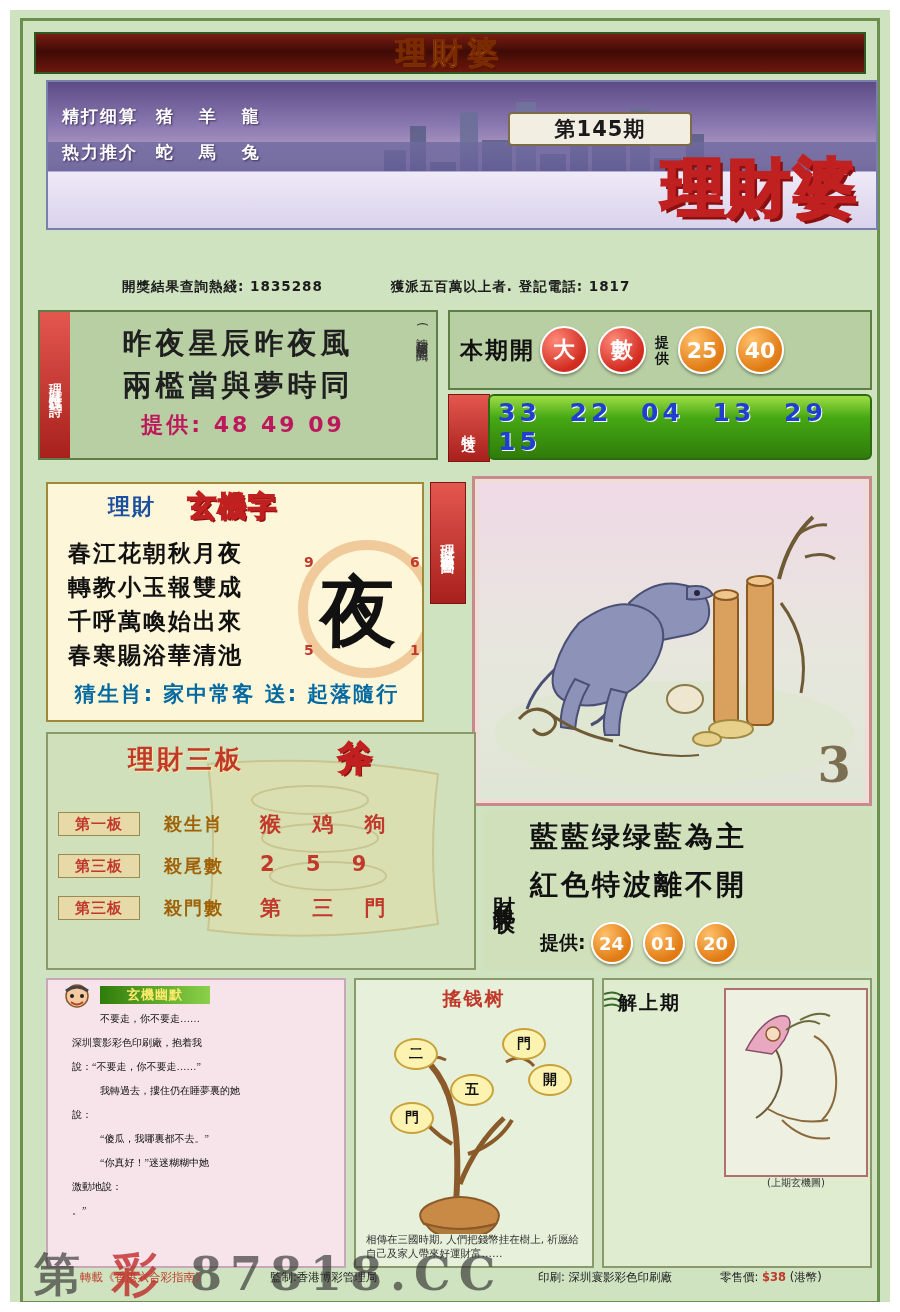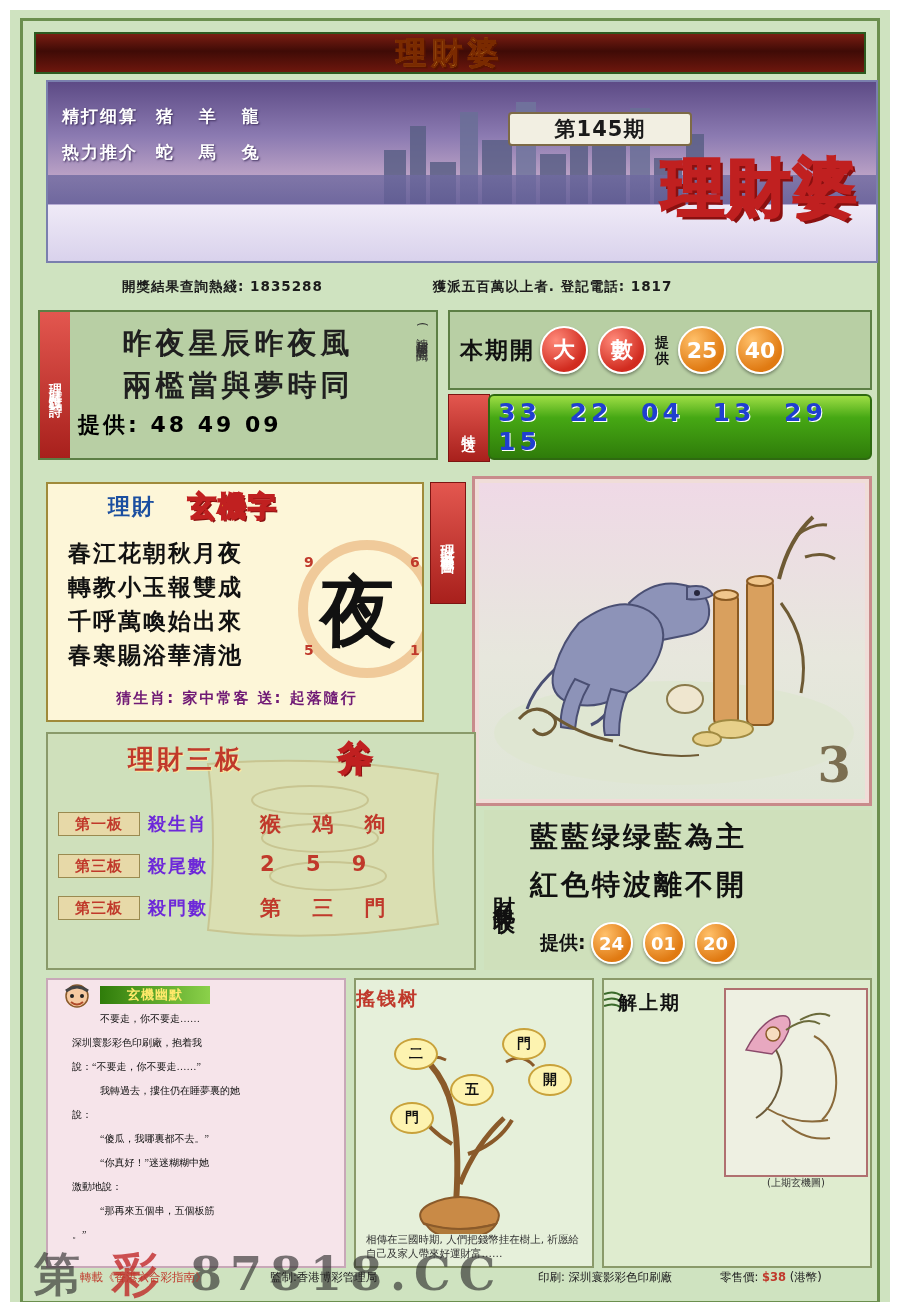--- a/index.html
+++ b/index.html
@@ -34,21 +34,21 @@
   .masthead .title{
     font-family:"DejaVu Sans","Liberation Sans",sans-serif;
     font-size:30px;font-weight:bold;letter-spacing:6px;
     color:#ffd24d;
     -webkit-text-stroke:1px #7a2a00;
     text-shadow:2px 2px 0 #5a1400;
   }
 
   
   .banner{
-    position:absolute;left:36px;top:70px;width:832px;height:183px;
+    position:absolute;left:36px;top:70px;width:832px;height:150px;
     border:2px solid #7a7fae;
     box-sizing:border-box;
     background:linear-gradient(180deg,#6f5f93 0%,#8d7fb0 28%,#b9a7cf 52%,#d7cde8 68%,#cfc0e4 100%);
     overflow:hidden;
   }
   .sky{
     position:absolute;inset:0;
     background:linear-gradient(180deg,#5d4b86 0%,#8b7ab1 30%,#c0a6c8 55%,#9b8fc0 75%,#7d6fa8 100%);
   }
   .skyline{
@@ -86,21 +86,21 @@
     text-shadow:4px 4px 0 #8a1010;
   }
 
   
   .hotline{
     position:absolute;left:36px;top:266px;width:832px;height:22px;
     display:flex;align-items:center;
     font-size:13.5px;color:#1c1c1c;font-weight:bold;
   }
   .hotline .h1{margin-left:76px;letter-spacing:1px;}
-  .hotline .h2{margin-left:110px;letter-spacing:1px;}
+  .hotline .h2{margin-left:68px;letter-spacing:1px;}
 
   
   .poembox{
     position:absolute;left:28px;top:300px;width:400px;height:150px;
     border:2px solid #5d7f45;background:#b8cfa4;box-sizing:border-box;
   }
   .vtab{
     position:absolute;left:0;top:0;width:30px;height:100%;
     background:#d9534f;
     color:#ffffff;font-size:13px;font-weight:bold;
@@ -108,22 +108,22 @@
     writing-mode:vertical-rl;letter-spacing:5px;
     background:linear-gradient(180deg,#e3574f,#a8201c);
   }
   .poemline{
     position:absolute;left:38px;top:10px;width:320px;
     color:#1f1f1f;font-size:29px;font-weight:bold;letter-spacing:4px;
     line-height:42px;text-align:center;
     font-family:"DejaVu Serif","Liberation Serif",serif;
   }
   .poemprovide{
-    position:absolute;left:38px;top:98px;width:330px;
-    font-size:22px;font-weight:bold;color:#000000;letter-spacing:3px;
+    position:absolute;left:38px;top:98px;width:330px;text-align:center;
+    font-size:22px;font-weight:bold;color:#be185d;letter-spacing:3px;
   }
   .sidenote{
     position:absolute;right:6px;top:10px;width:26px;
     writing-mode:vertical-rl;font-size:12px;color:#333;line-height:16px;letter-spacing:2px;
   }
 
   
   .resultbox{
     position:absolute;left:438px;top:300px;width:424px;height:80px;
     border:2px solid #5d7f45;background:#b8cfa4;box-sizing:border-box;
@@ -185,21 +185,21 @@
   }
   .corner{position:absolute;font-size:14px;color:#c0392b;font-weight:bold;}
   .c9{left:256px;top:70px;} .c6{left:362px;top:70px;}
   .c5{left:256px;top:158px;} .c1{left:362px;top:158px;}
   .ring{
     position:absolute;left:250px;top:56px;width:118px;height:118px;
     border:10px solid rgba(214,120,40,.35);border-radius:50%;
   }
   .xuanji .foot{
     position:absolute;left:14px;bottom:12px;width:350px;text-align:center;
-    font-size:15px;font-weight:bold;color:#701a75;letter-spacing:2px;
+    font-size:21px;font-weight:bold;color:#0369a1;letter-spacing:2px;
   }
 
   
   .pictab{
     position:absolute;left:420px;top:472px;width:34px;height:120px;
     background:linear-gradient(180deg,#e3574f,#a8201c);
     color:#fff;font-size:14px;font-weight:bold;
     display:flex;align-items:center;justify-content:center;
     writing-mode:vertical-rl;letter-spacing:4px;border:1px solid #7d1512;
   }
@@ -229,21 +229,21 @@
   .sanban .axe{
     position:absolute;left:290px;top:2px;font-size:34px;font-weight:bold;
     color:#ffd92e;-webkit-text-stroke:2px #c02020;text-shadow:2px 2px 0 #8a1010;
   }
   .rowlabel{
     position:absolute;left:10px;width:80px;height:22px;
     background:#e7d9a8;border:1px solid #9a8a50;
     color:#c0392b;font-size:15px;font-weight:bold;
     display:flex;align-items:center;justify-content:center;letter-spacing:1px;
   }
-  .rowtext{position:absolute;left:100px;font-size:18px;font-weight:bold;color:#6d28d9;letter-spacing:2px;}
+  .rowtext{position:absolute;left:116px;font-size:18px;font-weight:bold;color:#a16207;letter-spacing:2px;}
   .rowvals{position:absolute;left:212px;font-size:21px;font-weight:bold;color:#c0392b;letter-spacing:12px;}
   .luckyrow{
     position:absolute;left:120px;bottom:12px;display:flex;align-items:center;
     font-size:17px;font-weight:bold;color:#111;letter-spacing:1px;
   }
   .smallball{
     width:30px;height:30px;border-radius:50%;
     background:radial-gradient(circle at 32% 28%,#ffd27a,#e08a12 70%);
     border:2px solid #fff;color:#fff;font-size:14px;font-weight:bold;
     display:inline-flex;align-items:center;justify-content:center;margin-left:10px;
@@ -287,21 +287,21 @@
     font-size:10px;color:#111;line-height:22px;
   }
   .jokebody p{margin:0 0 2px 0;}
   .indent{padding-left:28px;}
 
   .treebox{
     position:absolute;left:344px;top:968px;width:240px;height:290px;
     border:2px solid #8a9a6a;background:#e6f0da;box-sizing:border-box;overflow:hidden;
   }
   .treetitle{
-    position:absolute;left:0;right:0;top:6px;
+    position:absolute;left:0;right:0;top:6px;text-align:center;
     font-size:19px;font-weight:bold;color:#c0392b;letter-spacing:2px;
   }
   .bubble{
     position:absolute;width:40px;height:28px;border-radius:50%;
     background:#fdf3b0;border:2px solid #c9a23b;
     display:flex;align-items:center;justify-content:center;
     font-size:14px;font-weight:bold;color:#111;
   }
   .treefoot{
     position:absolute;left:10px;bottom:6px;width:220px;font-size:10.5px;color:#333;line-height:14px;
@@ -521,21 +521,20 @@
     <div class="jokehdr">玄機幽默</div>
     <div class="jokebody">
       <p class="indent">不要走，你不要走……</p>
       <p>深圳寰影彩色印刷廠，抱着我</p>
       <p>說：“不要走，你不要走……”</p>
       <p class="indent">我轉過去，摟住仍在睡夢裏的她</p>
       <p>說：</p>
       <p class="indent">“傻瓜，我哪裏都不去。”</p>
       <p class="indent">“你真好！”迷迷糊糊中她</p>
       <p>激動地說：</p>
-      <p class="indent">“那再來五個串，五個板筋</p>
       <p>。”</p>
     </div>
   </div>
 
   <div class="treebox">
     <div class="treetitle">搖钱树</div>
     <svg width="236" height="230" style="position:absolute;left:0;top:24px;">
       <path d="M100 200 q4 -60 -4 -96 q-6 -26 -22 -44" fill="none" stroke="#8a5a2a" stroke-width="6"></path>
       <path d="M104 180 q16 -40 44 -66" fill="none" stroke="#8a5a2a" stroke-width="5"></path>
       <path d="M96 140 q-24 -14 -36 -36" fill="none" stroke="#8a5a2a" stroke-width="4"></path>

